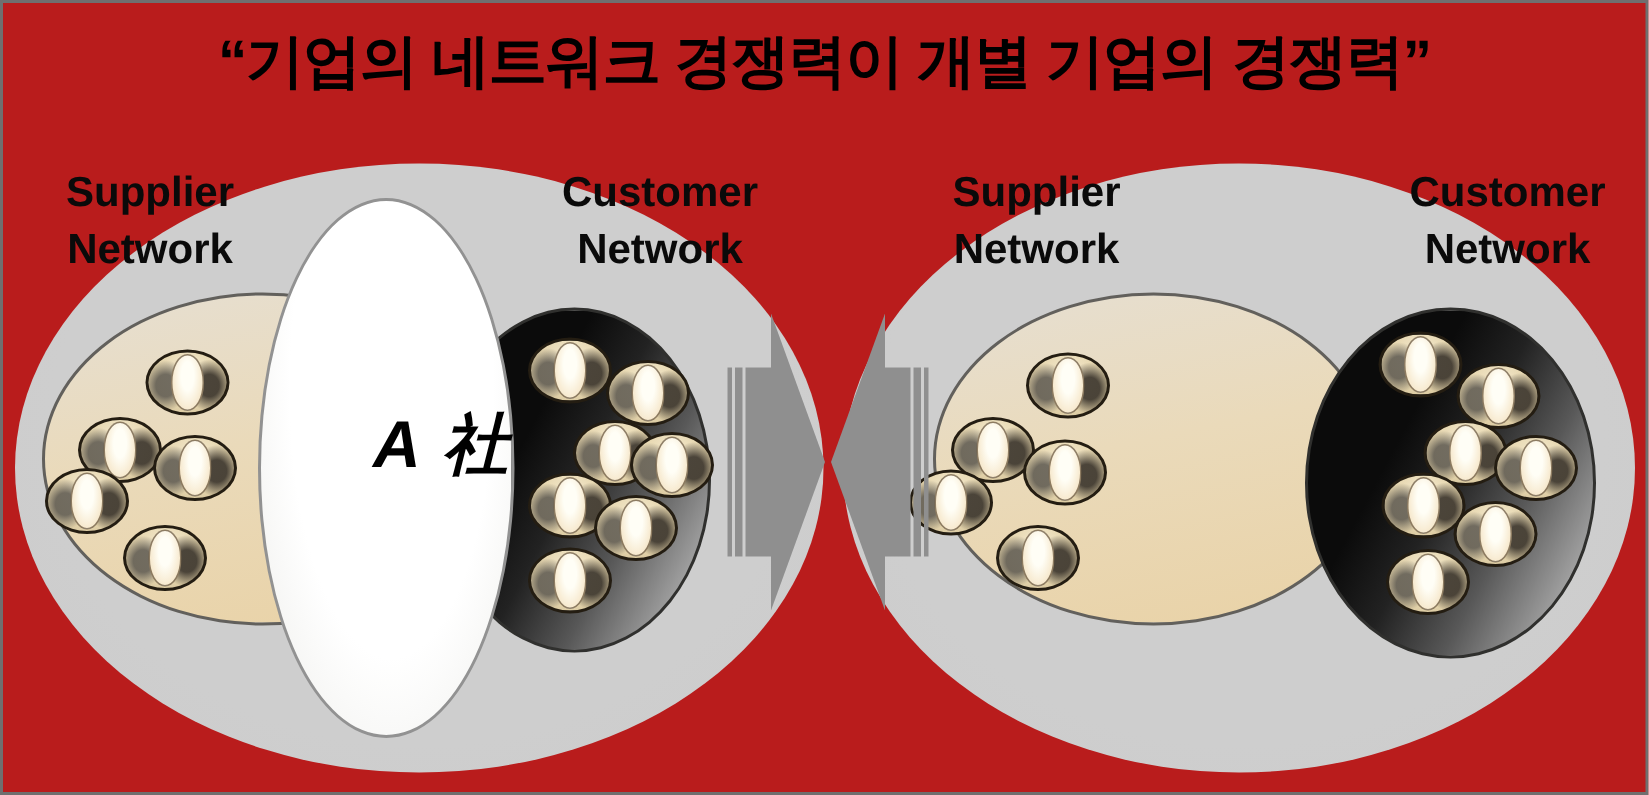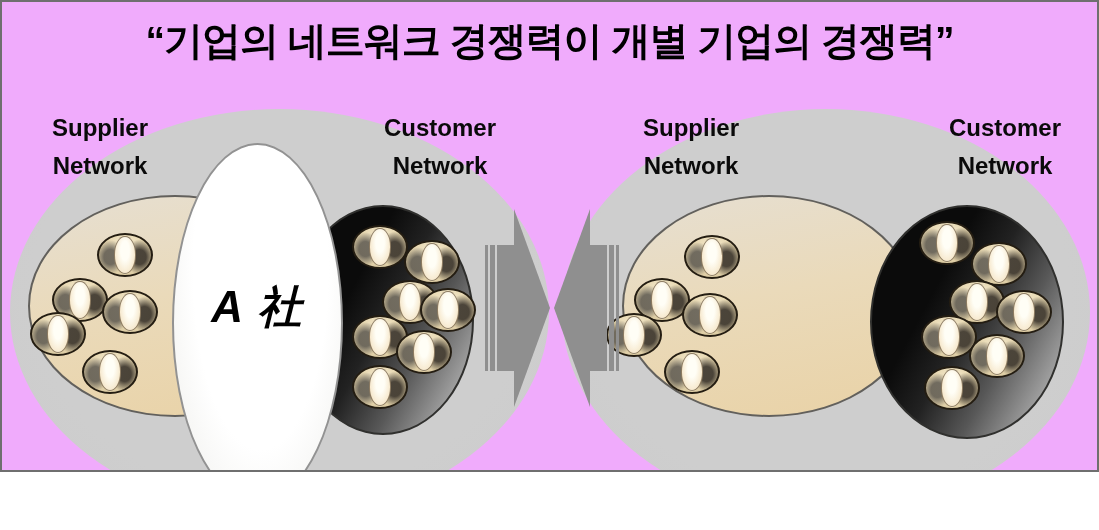--- a/index.html
+++ b/index.html
@@ -1,21 +1,21 @@
 <!DOCTYPE html>
 <html style="--outer-network-fill: #cbcbcb; --supplier-fill-top: #e6dfd2; --supplier-fill-bottom: #e9d2a6; --customer-fill-dark: #0b0b0b; --customer-fill-light: #c0c0c0; --company-fill: #ffffff; --node-highlight: #f7ead0; --arrow: #8f8f8f; --border: #6f6f6f; --text: #000000;"><head>
 <meta charset="utf-8">
 <style>
   html,body{margin:0;padding:0;background:#ffffff;}
   .canvas{
     position:relative;
-    width:1099px;height:472px;
+    width:1099px;height:530px;
     box-sizing:border-box;
     border:2px solid var(--border,#6f6f6f);
-    background:#f0abfc;
+    background:#b91c1c;
     overflow:hidden;
     font-family:"Liberation Sans","DejaVu Sans",sans-serif;
   }
   .slide-title{
     position:absolute;left:0;top:12px;width:100%;
     text-align:center;
     font-size:39px;font-weight:bold;
     letter-spacing:-1px;
     color:var(--text,#000);
     white-space:nowrap;
@@ -53,35 +53,35 @@
   .node-layer{position:absolute;left:0;top:0;right:0;bottom:0;z-index:3;}
 
   .white-ellipse{
     position:absolute;border-radius:50%;
     background:radial-gradient(ellipse at 52% 35%, var(--company-fill,#ffffff) 55%, #f5f5f3 80%, #fdfdfd 100%);
     border:2px solid #929292;
     box-sizing:border-box;
     z-index:4;
     display:flex;align-items:center;justify-content:center;
   }
-  .diagram-a .white-ellipse{left:162px;top:34px;width:171px;height:360px;}
+  .diagram-a .white-ellipse{left:162px;top:23px;width:171px;height:360px;justify-content:flex-end;}
   .diagram-b .white-ellipse{left:193px;top:27px;width:165px;height:360px;}
 
   .company-name{
     transform:translateY(-16px);
     font-style:italic;font-weight:bold;
     font-size:44px;letter-spacing:2px;
     color:var(--text,#000);
     white-space:nowrap;
   }
 
   .net-label{
     position:absolute;top:0;width:150px;
     text-align:center;
-    font-size:24px;font-weight:bold;line-height:38px;
+    font-size:28px;font-weight:bold;line-height:38px;
     color:#0a0a0a;
     z-index:5;
   }
   .diagram-a .net-label.sup{left:15px;}
   .diagram-a .net-label.cust{left:355px;}
   .diagram-b .net-label.sup{left:54px;}
   .diagram-b .net-label.cust{left:368px;}
 
   .sphere{
     position:absolute;width:56px;height:44px;border-radius:50%;

